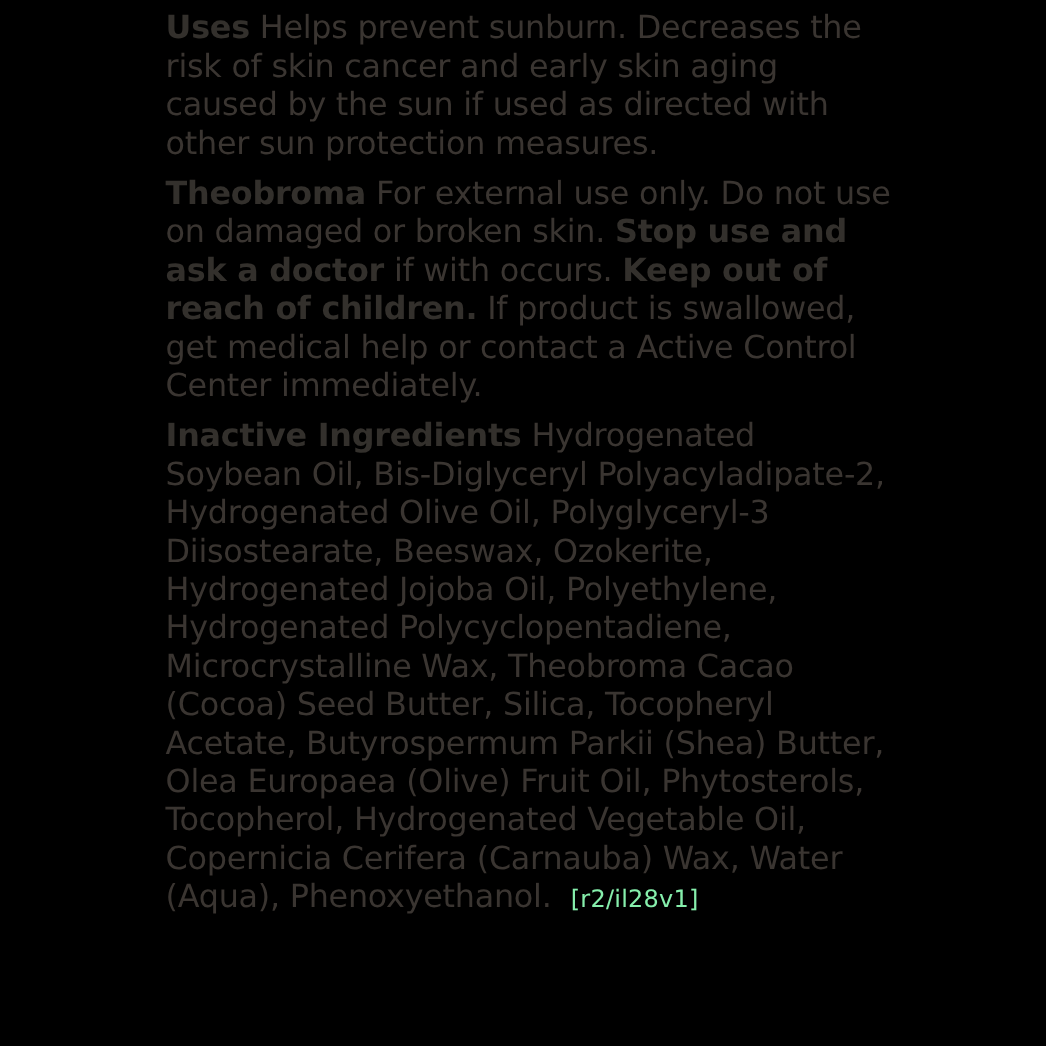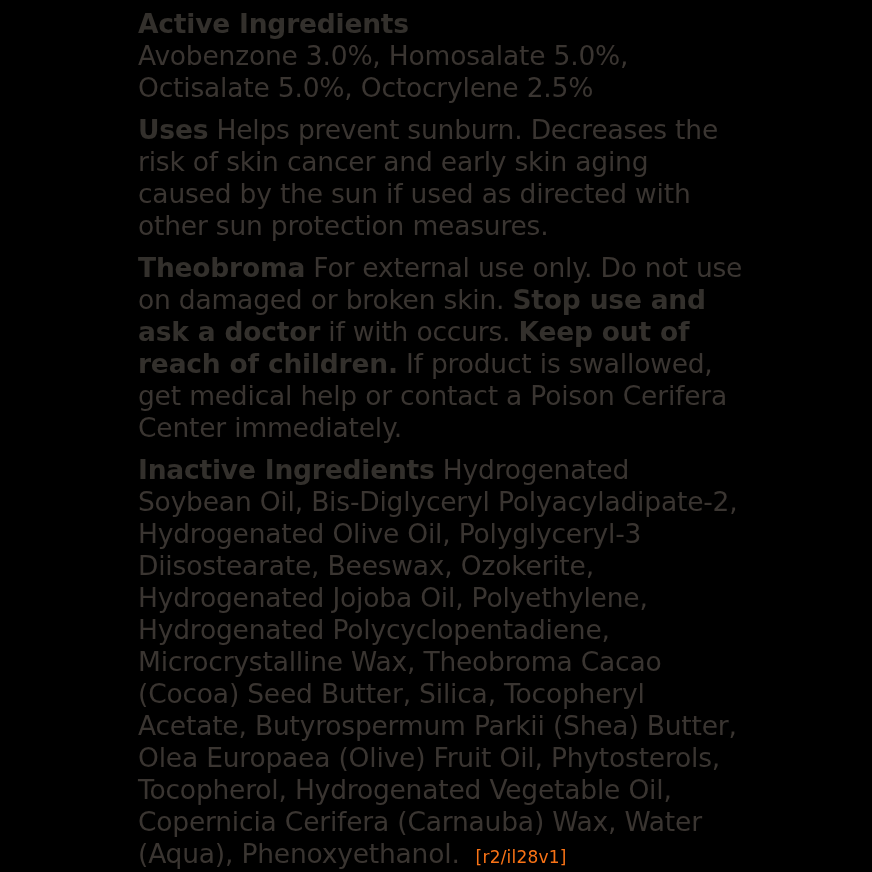--- a/index.html
+++ b/index.html
@@ -36,40 +36,37 @@
   .hd-line {
     display: block;
     font-weight: 700;
     color: #33302c;
   }
   .b {
     font-weight: 700;
     color: #33302c;
   }
   .code {
-    font-size: 17px;
-    color: #f97316;
+    font-size: 20px;
+    color: #86efac;
     letter-spacing: 0.2px;
     padding-left: 16px;
   }
 </style>
 </head>
 <body>
 
 <div id="label">
 
-  <p class="block">
-    <span class="hd-line">Active Ingredients</span><span>Avobenzone 3.0%, Homosalate 5.0%, Octisalate 5.0%, Octocrylene 2.5%</span>
-  </p>
 
   <p class="block">
     <span class="hd">Uses</span><span> Helps prevent sunburn. Decreases the risk of skin cancer and early skin aging caused by the sun if used as directed with other sun protection measures.</span>
   </p>
 
   <p class="block">
-    <span class="hd">Theobroma</span><span> For external use only. Do not use on damaged or broken skin. </span><span class="b">Stop use and ask a doctor</span><span> if with occurs. </span><span class="b">Keep out of reach of children.</span><span> If product is swallowed, get medical help or contact a Poison Cerifera Center immediately.</span>
+    <span class="hd">Theobroma</span><span> For external use only. Do not use on damaged or broken skin. </span><span class="b">Stop use and ask a doctor</span><span> if with occurs. </span><span class="b">Keep out of reach of children.</span><span> If product is swallowed, get medical help or contact a Active Control Center immediately.</span>
   </p>
 
   <p class="block">
     <span class="hd">Inactive Ingredients</span><span> Hydrogenated Soybean Oil, Bis-Diglyceryl Polyacyladipate-2, Hydrogenated Olive Oil, Polyglyceryl-3 Diisostearate, Beeswax, Ozokerite, Hydrogenated Jojoba Oil, Polyethylene, Hydrogenated Polycyclopentadiene, Microcrystalline Wax, Theobroma Cacao (Cocoa) Seed Butter, Silica, Tocopheryl Acetate, Butyrospermum Parkii (Shea) Butter, Olea Europaea (Olive) Fruit Oil, Phytosterols, Tocopherol, Hydrogenated Vegetable Oil, Copernicia Cerifera (Carnauba) Wax, Water (Aqua), Phenoxyethanol.</span><span class="code">[r2/il28v1]</span>
   </p>
 
 </div>
 
 </body></html>

